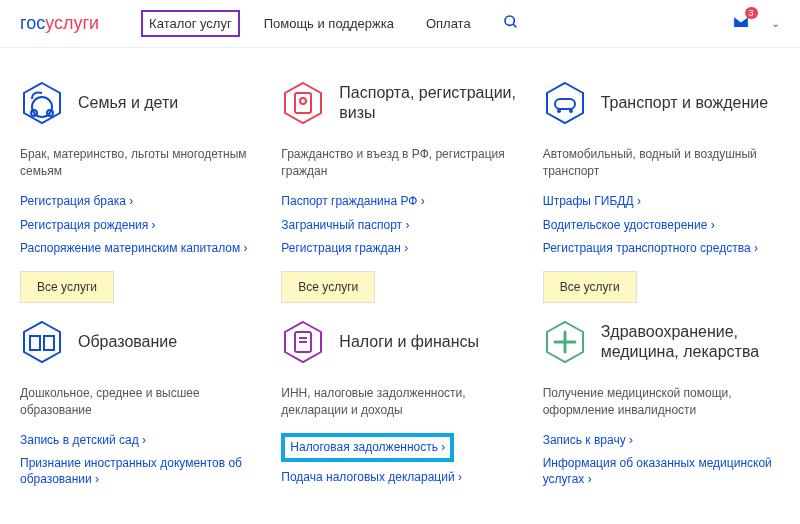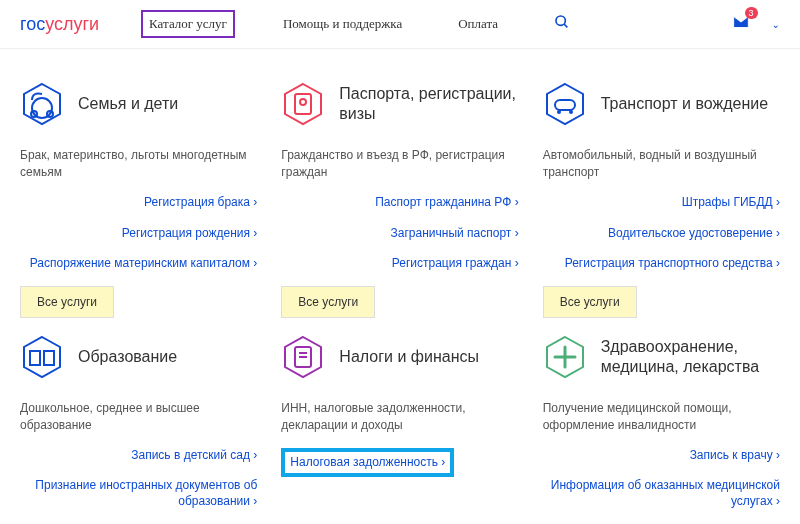--- a/index.html
+++ b/index.html
@@ -1,35 +1,35 @@
 <!DOCTYPE html>
 <html><head>
 <meta charset="utf-8">
 <style>
 * { margin: 0; padding: 0; box-sizing: border-box; }
 body { font-family: Arial, Helvetica, sans-serif; background: #fff; color: #333; width: 800px; }
 .header { display: flex; align-items: center; padding: 10px 20px; border-bottom: 1px solid #eee; }
 .logo { font-size: 18px; color: #0d4cd3; margin-right: 42px; }
 .logo .r { color: #ee3f58; }
-.nav { display: flex; gap: 40px; font-size: 13px; align-items: center; flex: 1; font-family: Liberation Serif, serif; }
+.nav { display: flex; gap: 16px; font-size: 13px; align-items: center; flex: 1; }
 .nav-item { color: #333; cursor: pointer; padding: 6px 8px; }
 .nav-item.active { border: 2px solid #7b2cbf; padding: 4px 6px; }
 .search-ico { color: #0d4cd3; font-size: 15px; margin-left: 8px; cursor: pointer; }
 .right { display: flex; align-items: center; gap: 20px; margin-left: auto; }
 .mail-ico { position: relative; }
 .mail-ico svg { width: 22px; height: 22px; }
 .badge { position: absolute; top: -4px; right: -6px; background: #ee3f58; color: #fff; font-size: 9px; padding: 1px 4px; border-radius: 8px; }
 .chev { color: #0d4cd3; font-size: 10px; cursor: pointer; }
 .grid { display: grid; grid-template-columns: repeat(3, 1fr); gap: 14px 24px; padding: 30px 20px 10px; }
 .card { }
 .card-head { display: flex; align-items: center; gap: 14px; margin-bottom: 18px; min-height: 50px; }
 .hex { width: 44px; height: 44px; display: flex; align-items: center; justify-content: center; flex-shrink: 0; }
 .card-title { font-size: 16px; font-weight: 400; line-height: 1.25; }
 .card-desc { font-size: 12px; color: #555; line-height: 1.4; margin-bottom: 14px; min-height: 34px; }
-.links { display: flex; flex-direction: column; gap: 15px; margin-bottom: 14px; text-align: right; }
+.links { display: flex; flex-direction: column; gap: 8px; margin-bottom: 14px; }
 .link { font-size: 12px; color: #0d4cd3; cursor: pointer; line-height: 1.3; display: inline; }
 .link::after { content: " ›"; }
 .link.hl { border: 4px solid #0ea5e9; padding: 3px 5px; width: fit-content; }
 .btn-all { font-size: 12px; padding: 8px 16px; border: 1px solid #ddd; background: #fef9c3; cursor: pointer; color: #333; }
 </style>
 </head>
 <body>
 
 <div class="header">
   <div class="logo"><span>гос</span><span class="r">услуги</span></div>
@@ -125,20 +125,21 @@
             <rect x="14" y="12" width="16" height="20" rx="2" fill="none" stroke="#9b2fae" stroke-width="2"></rect>
             <line x1="18" y1="18" x2="26" y2="18" stroke="#9b2fae" stroke-width="2"></line>
             <line x1="18" y1="22" x2="26" y2="22" stroke="#9b2fae" stroke-width="2"></line>
           </svg>
         </div>
         <div class="card-title">Налоги и финансы</div>
       </div>
       <div class="card-desc">ИНН, налоговые задолженности, декларации и доходы</div>
       <div class="links">
         <span class="link hl">Налоговая задолженность</span>
+        <span class="link">Подача налоговых деклараций</span>
       </div>
     </div>
     <div class="card">
       <div class="card-head">
         <div class="hex">
           <svg width="44" height="44" viewBox="0 0 44 44">
             <polygon points="22,2 40,12 40,32 22,42 4,32 4,12" fill="none" stroke="#4caf78" stroke-width="2"></polygon>
             <path d="M22 12 v20 M12 22 h20" stroke="#4caf78" stroke-width="3" stroke-linecap="round"></path>
           </svg>
         </div>

